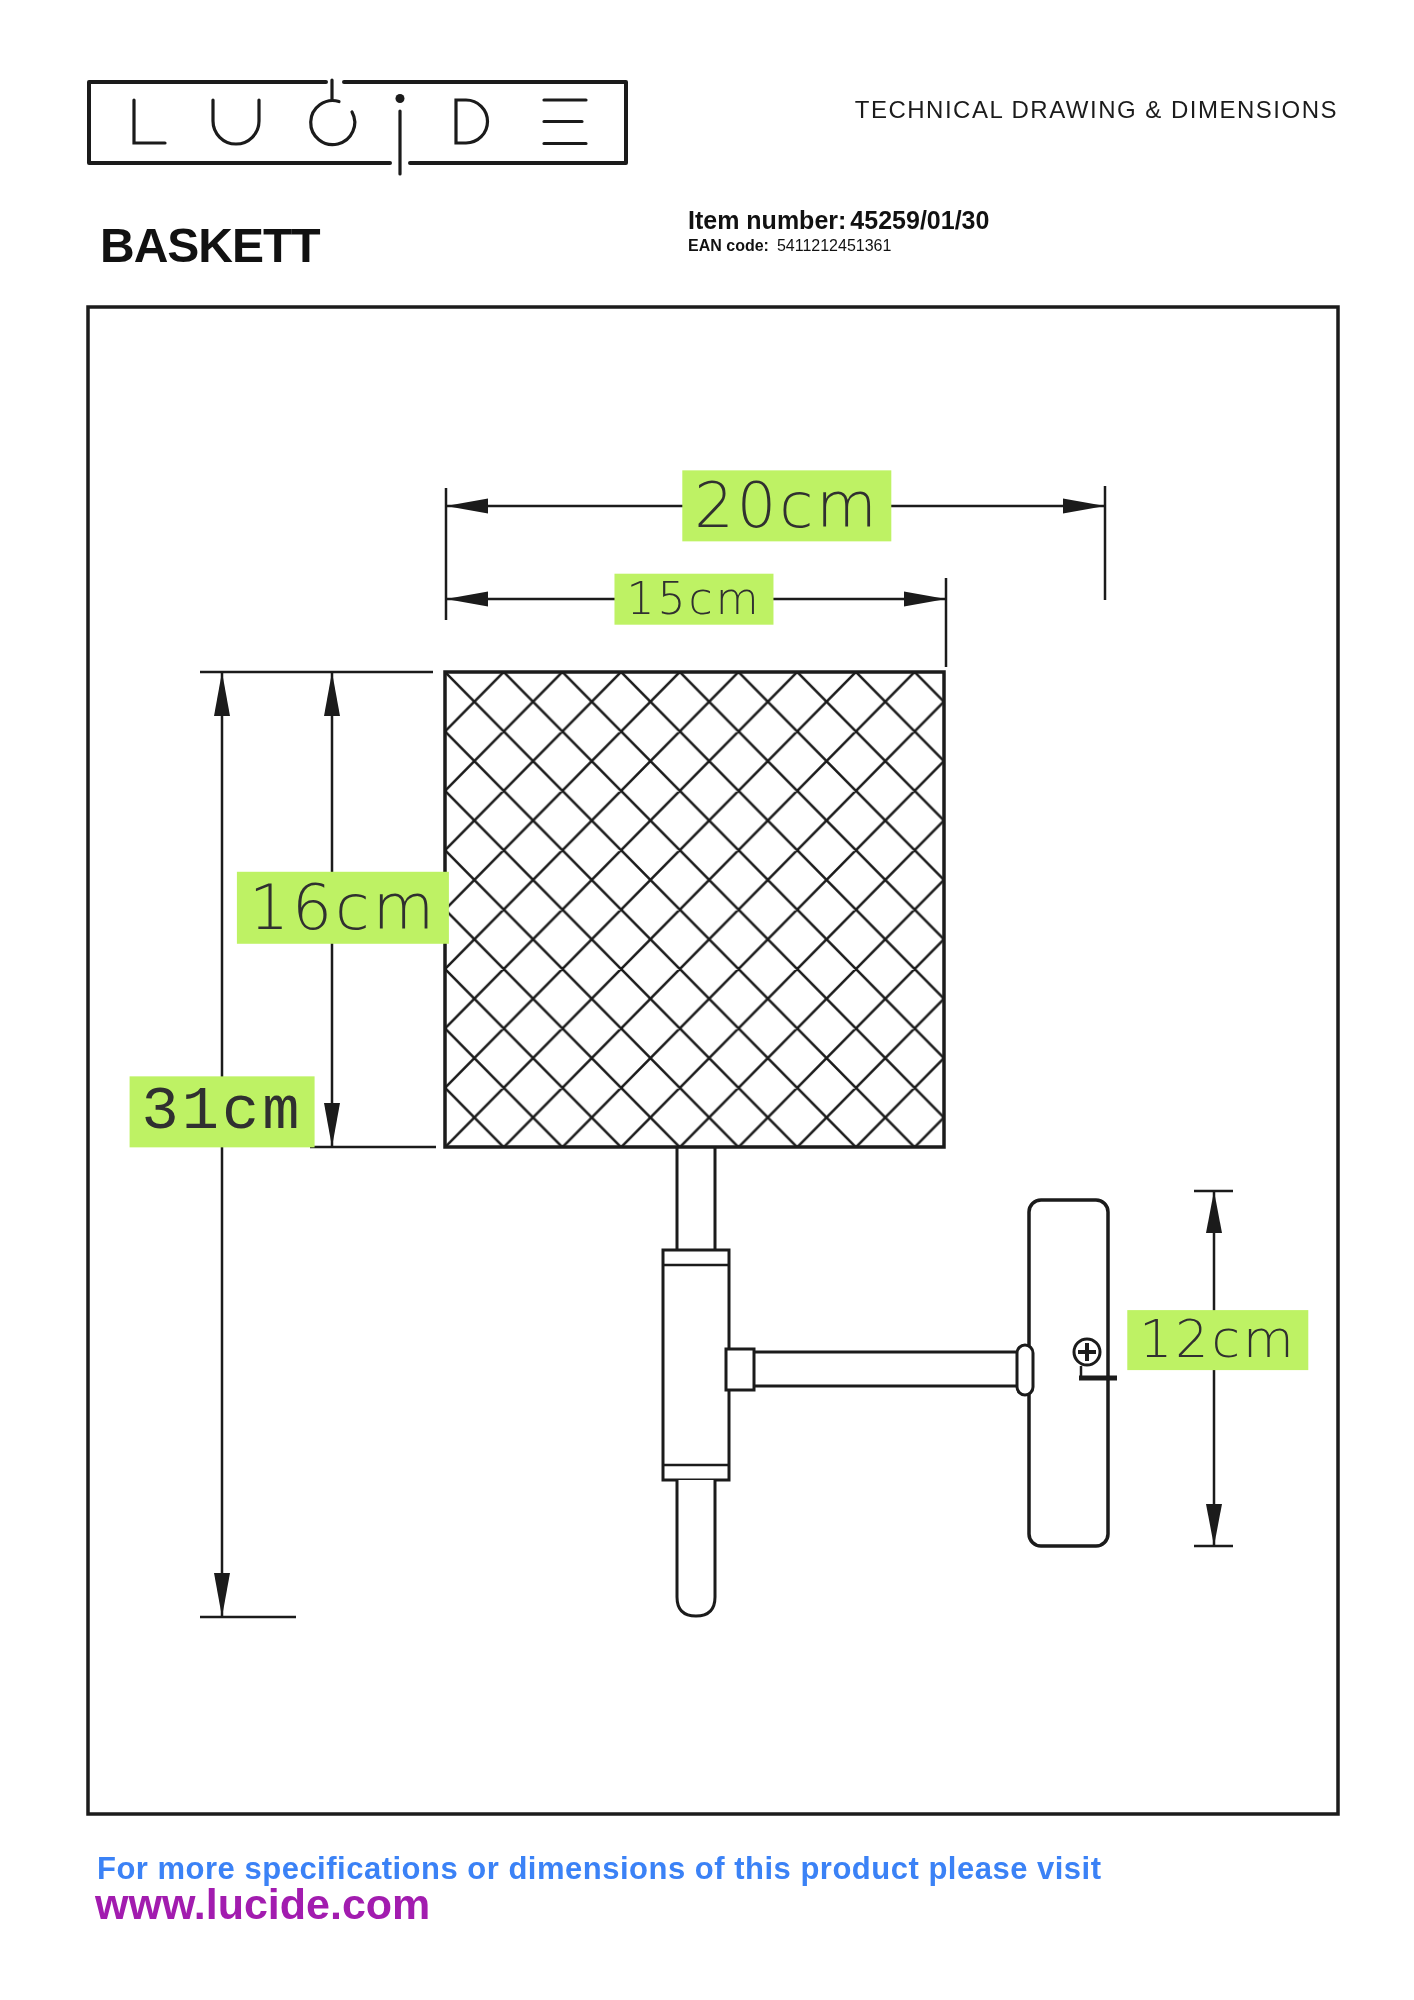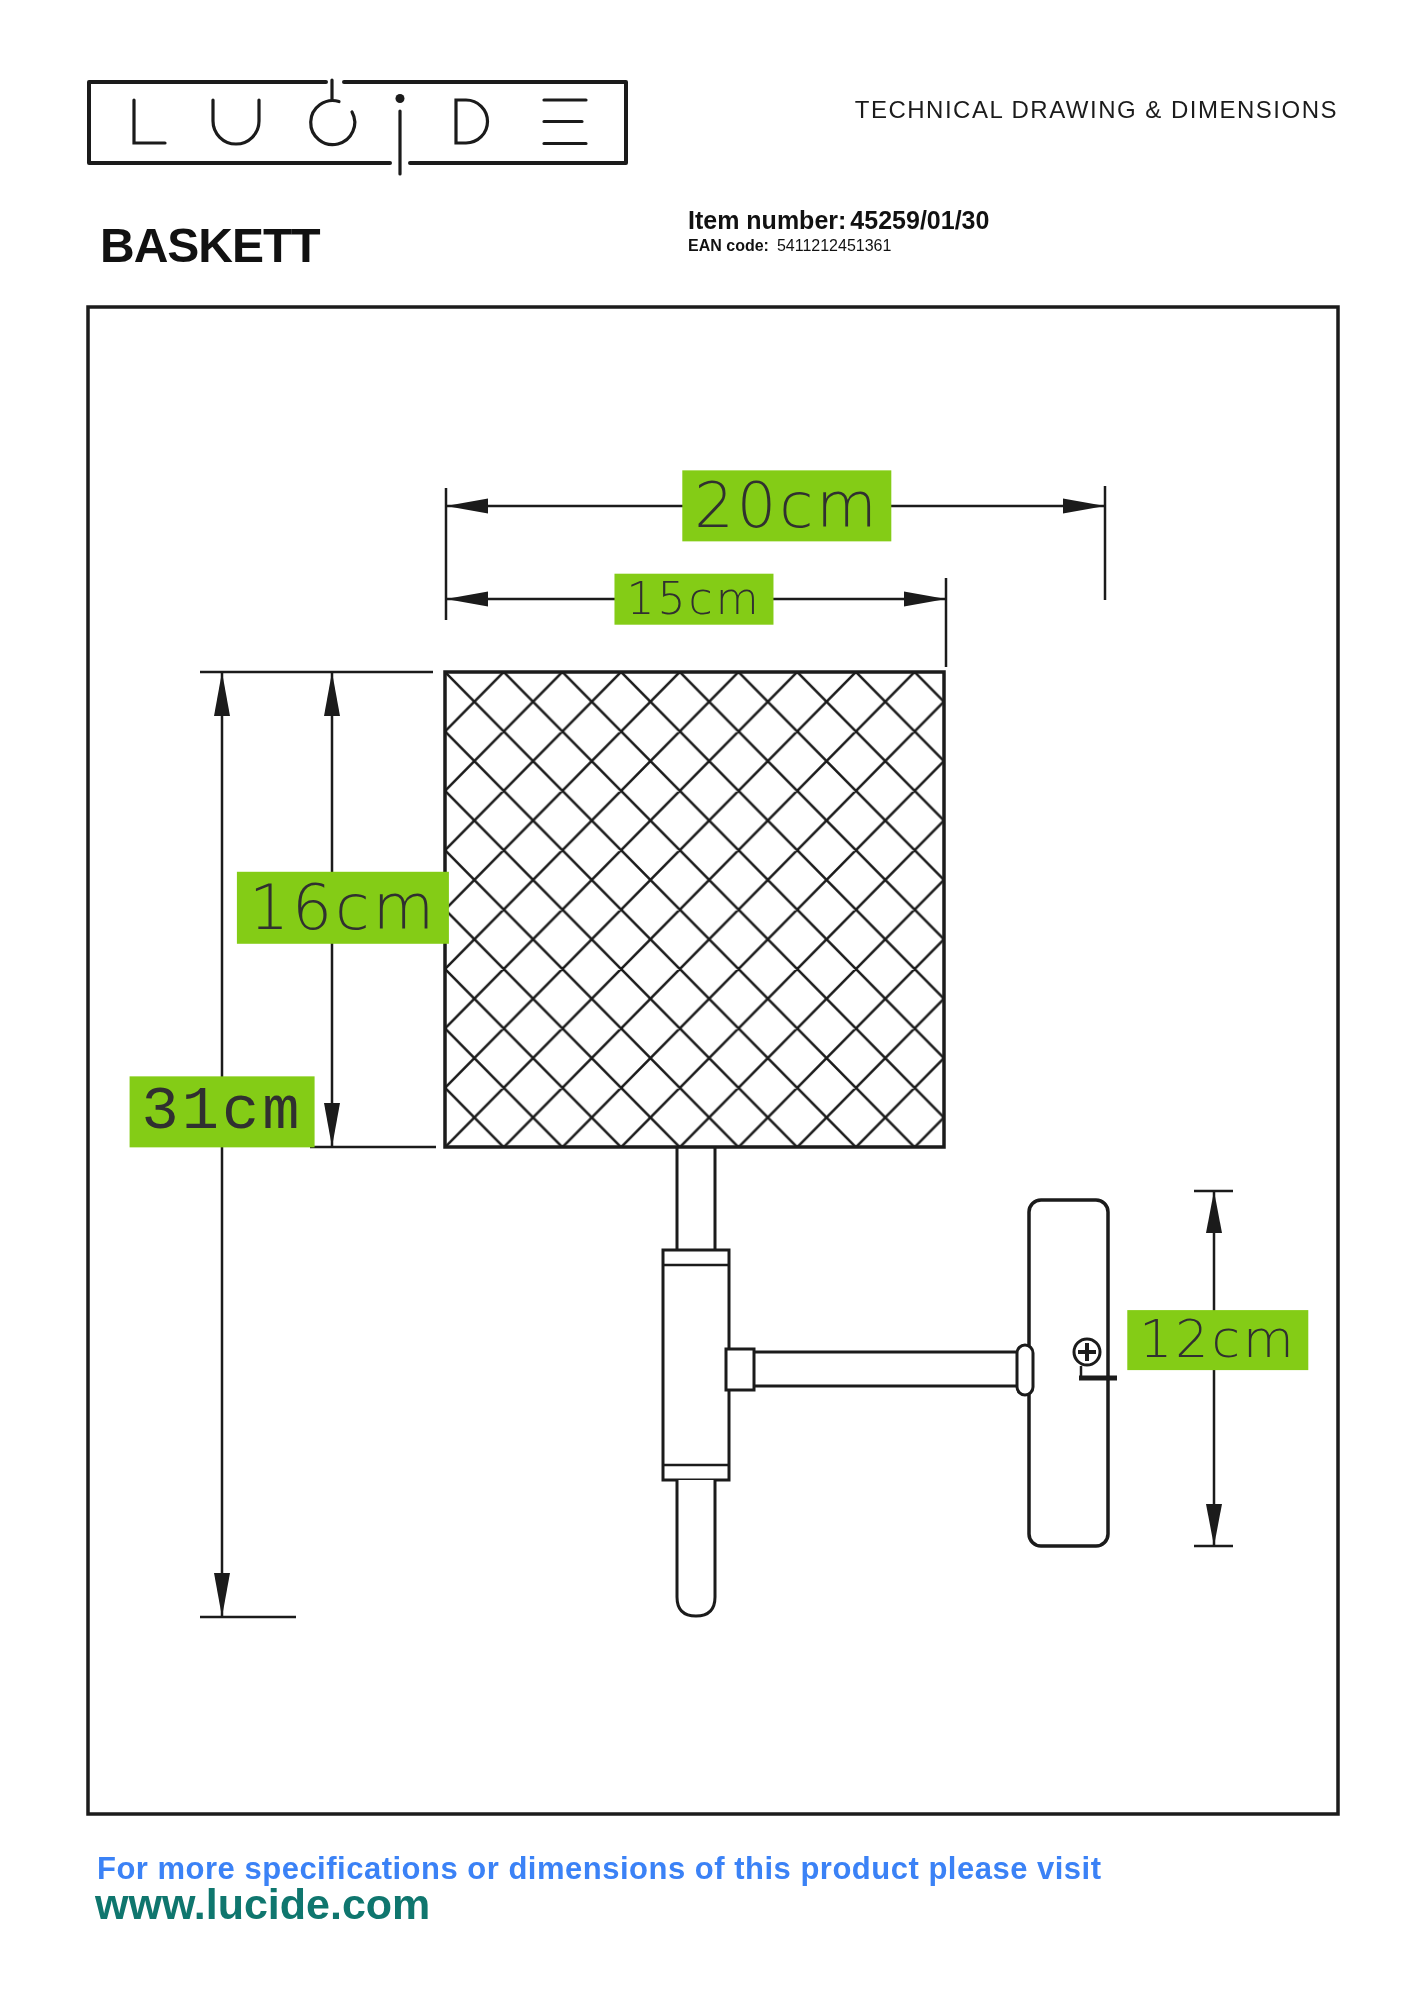--- a/index.html
+++ b/index.html
@@ -26,37 +26,37 @@
     white-space:nowrap;
   }
   .meta{left:688px;white-space:nowrap;color:#111;}
   .meta.item-row{top:206px;font-size:25px;}
   .meta.ean-row{top:237px;font-size:16px;}
   .meta .lbl{font-weight:700;}
   .meta .val{font-weight:700;margin-left:4px;}
   .meta.ean-row .val{font-weight:400;margin-left:8px;letter-spacing:0px;}
   .dim{
     transform:translate(-50%,-50%);
-    background:#84cc16;
+    background:#bef264;
     padding:0 12px;
     font-family:"DejaVu Sans", sans-serif;
     font-weight:300;
     color:#303030;
     letter-spacing:3px;
     white-space:nowrap;
     line-height:1.15;
   }
   .footer-note{
     top:1851px;left:97px;
     font-size:31px;font-weight:700;letter-spacing:0.5px;color:#3b82f6;
     white-space:nowrap;
   }
   .website{
     top:1880px;left:95px;
-    font-size:43px;font-weight:700;letter-spacing:0px;color:#0f766e;
+    font-size:43px;font-weight:700;letter-spacing:0px;color:#a21caf;
     white-space:nowrap;
   }
 </style>
 </head>
 <body>
 
 <svg class="abs" style="left:0;top:0;" width="1414" height="2000" viewBox="0 0 1414 2000">
   <defs>
     <pattern id="hatch" width="58.7" height="59.4" patternUnits="userSpaceOnUse" patternTransform="translate(445,672)">
       <path d="M0,0 L58.7,59.4 M58.7,0 L0,59.4 M-2,57.4 L2,61.4 M56.7,-2 L60.7,2" stroke="#1b1b1b" stroke-width="2.6" fill="none"></path>

